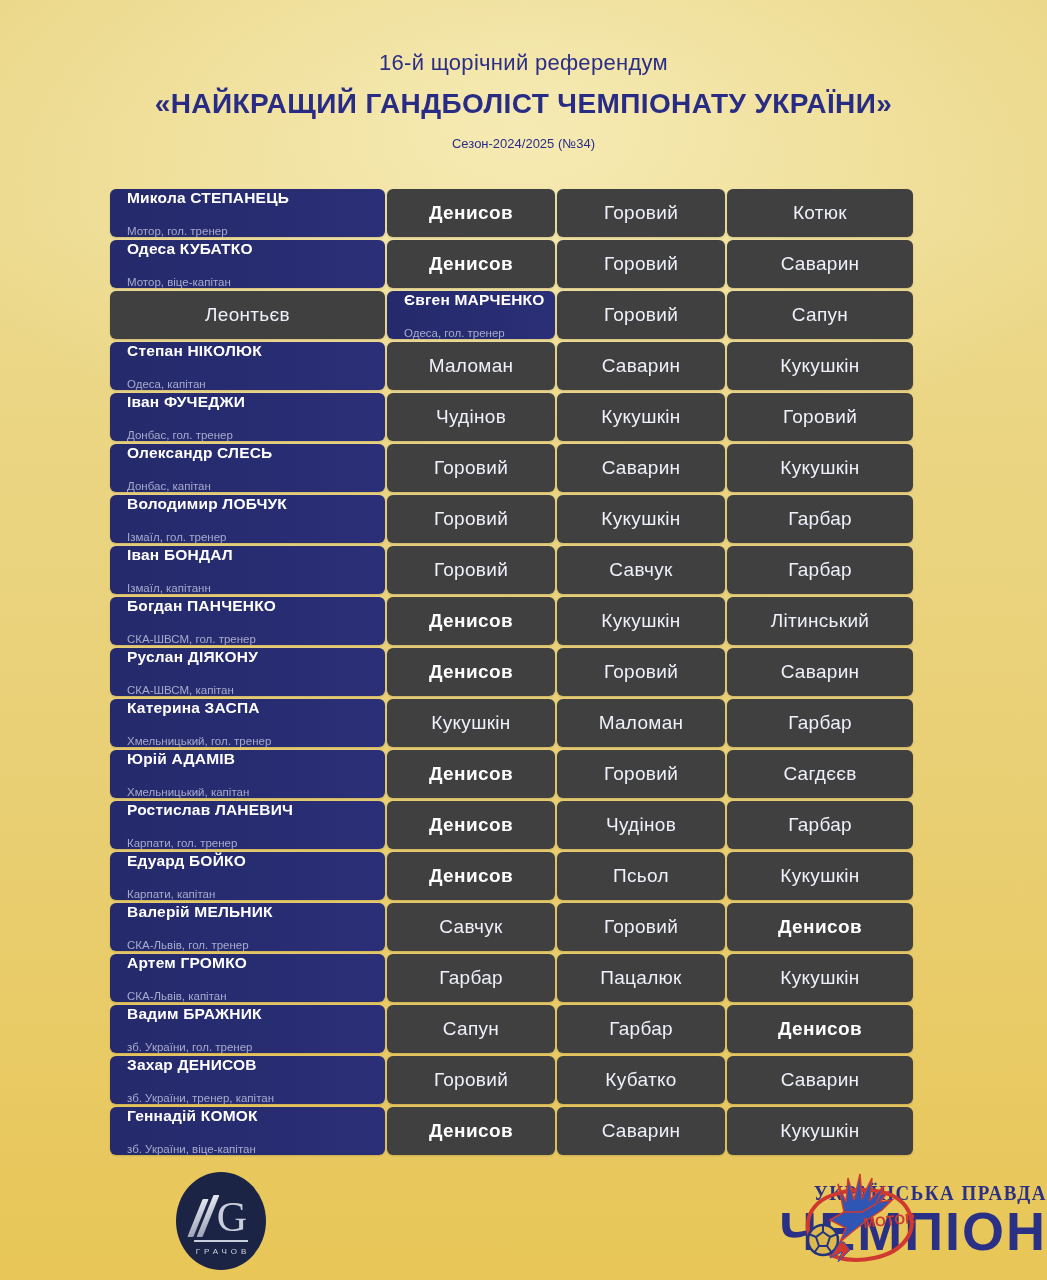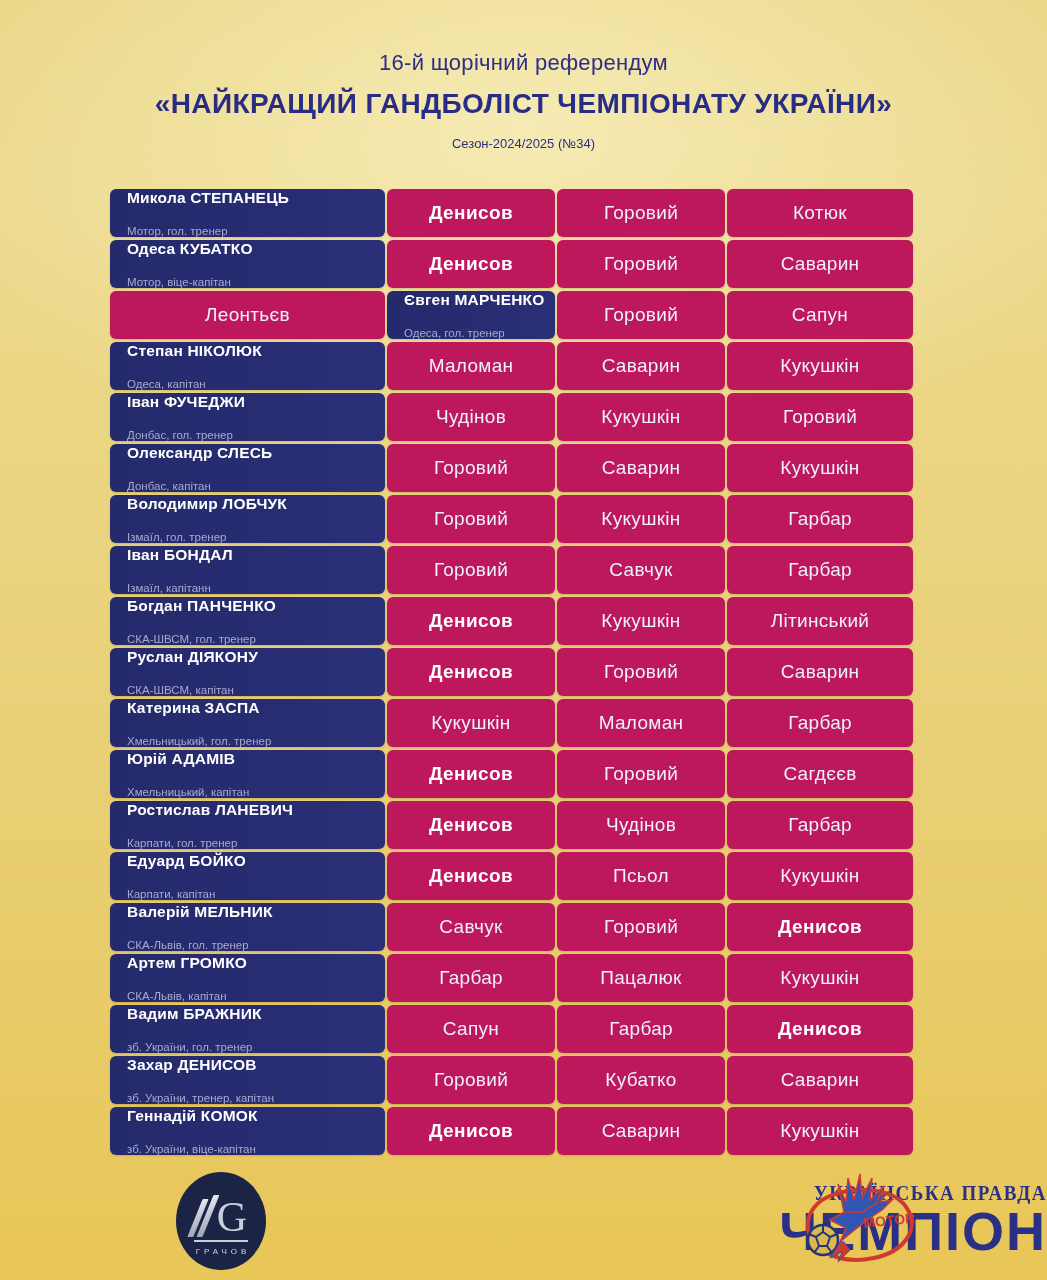--- a/index.html
+++ b/index.html
@@ -35,21 +35,21 @@
     box-shadow: 0 1px 2px rgba(60,40,0,0.18);
   }
   .name-cell {
     background: linear-gradient(90deg, #252a6c 0%, #2a2f77 100%);
     display: flex; flex-direction: column; justify-content: center;
     padding-left: 17px;
   }
   .voter { color: #ffffff; font-size: 15.5px; font-weight: bold; letter-spacing: 0.2px; line-height: 1.15; }
   .role { color: #a7abcd; font-size: 11.5px; margin-top: 18px; }
   .vote-cell {
-    background: #be185d;
+    background: #404040;
     color: #eef0fa;
     display: flex; align-items: center; justify-content: center;
     font-size: 19px; font-weight: 400; letter-spacing: 0.3px; text-align: center;
   }
   .vote-cell.bold { color: #ffffff; font-weight: 800; letter-spacing: 0.4px; }
 
   
   .footer { position: absolute; left: 0; top: 1160px; width: 100%; height: 120px; }
 
   .grachov {

